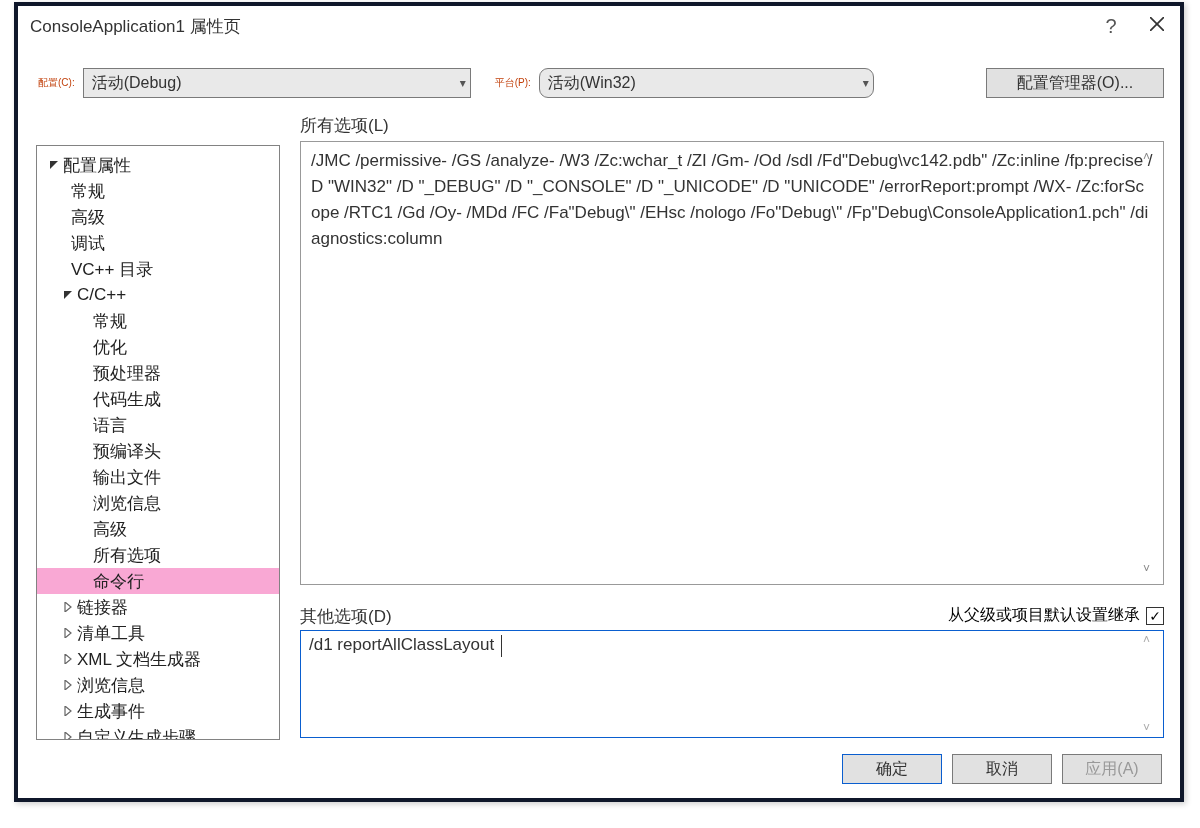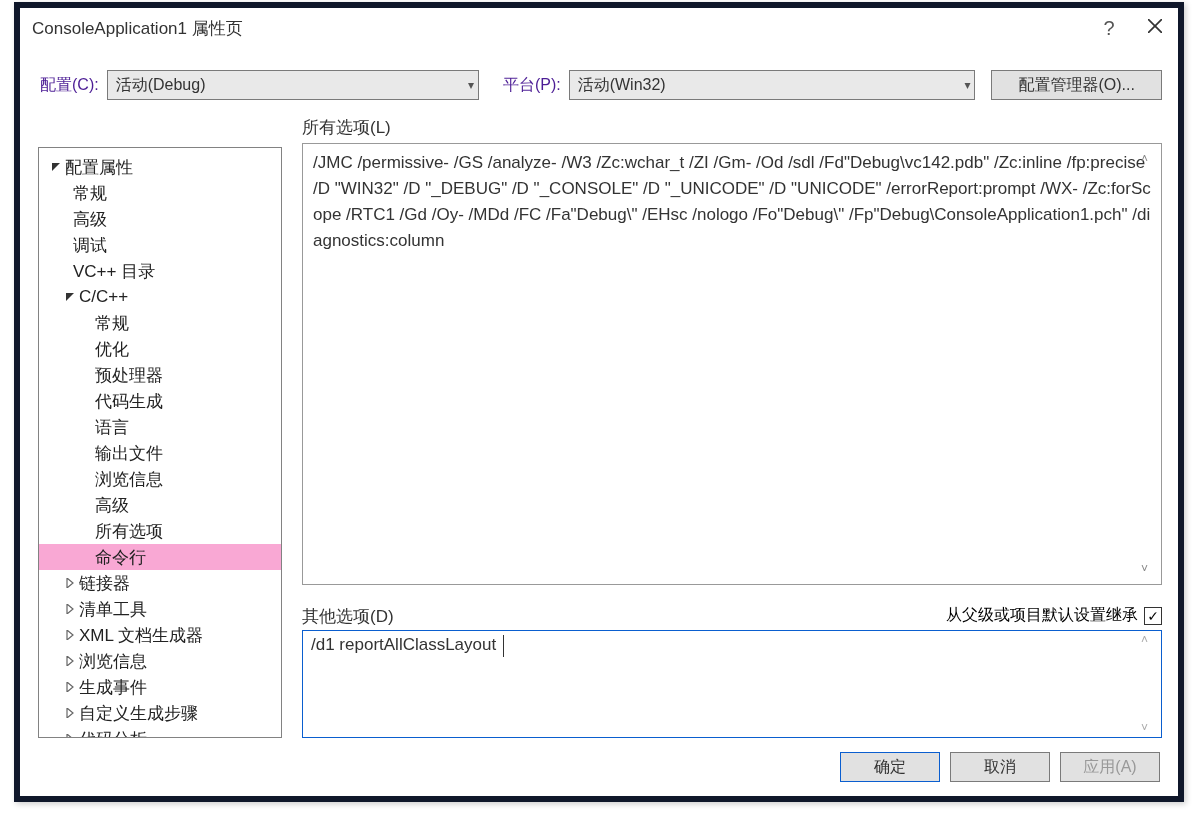--- a/index.html
+++ b/index.html
@@ -9,21 +9,21 @@
       background: #fff;
       width: 1200px;
       height: 828px;
       overflow: hidden;
       position: relative;
     }
     .dialog {
       position: absolute;
       left: 14px; top: 2px;
       width: 1170px; height: 800px;
-      border: 6px solid #0f172a;
+      border: 4px solid #0f172a;
       background: #fff;
       box-shadow: 2px 2px 6px rgba(0,0,0,.2);
       display: flex;
       flex-direction: column;
     }
     .titlebar {
       height: 40px;
       display: flex;
       align-items: center;
       padding-left: 12px;
@@ -42,36 +42,36 @@
       color: #333;
     }
     .tc-btn svg { width: 14px; height: 14px; }
     .help-btn { font-size: 20px; color: #555; }
     .top-row {
       display: flex;
       align-items: center;
       gap: 8px;
       padding: 22px 16px 12px 20px;
     }
-    .top-row .lbl { font-size: 16px; color: #4c1d95; white-space: nowrap; }
+    .top-row .lbl { font-size: 10px; color: #c2410c; white-space: nowrap; }
     .combo {
       height: 30px;
       border: 1px solid #7a7a7a;
       background: #e9e9e9;
       display: flex;
       align-items: center;
       justify-content: space-between;
       padding: 0 4px 0 8px;
       font-size: 16px;
       color: #333;
       position: relative;
     }
     .combo .chev { font-size: 12px; color: #555; }
     #combo-config { width: 388px; }
-    #combo-platform { width: 424px; }
+    #combo-platform { width: 335px; border-radius: 9px; }
     .cfg-mgr-btn {
       height: 30px;
       width: 178px;
       border: 1px solid #7a7a7a;
       background: #e1e1e1;
       font-size: 16px;
       color: #333;
       display: flex; align-items: center; justify-content: center;
     }
     .body-row {
@@ -264,20 +264,23 @@
       <div class="tree-item depth-2">
           <span>预处理器</span>
         </div>
       <div class="tree-item depth-2">
           <span>代码生成</span>
         </div>
       <div class="tree-item depth-2">
           <span>语言</span>
         </div>
       <div class="tree-item depth-2">
+          <span>预编译头</span>
+        </div>
+      <div class="tree-item depth-2">
           <span>输出文件</span>
         </div>
       <div class="tree-item depth-2">
           <span>浏览信息</span>
         </div>
       <div class="tree-item depth-2">
           <span>高级</span>
         </div>
       <div class="tree-item depth-2">
           <span>所有选项</span>

